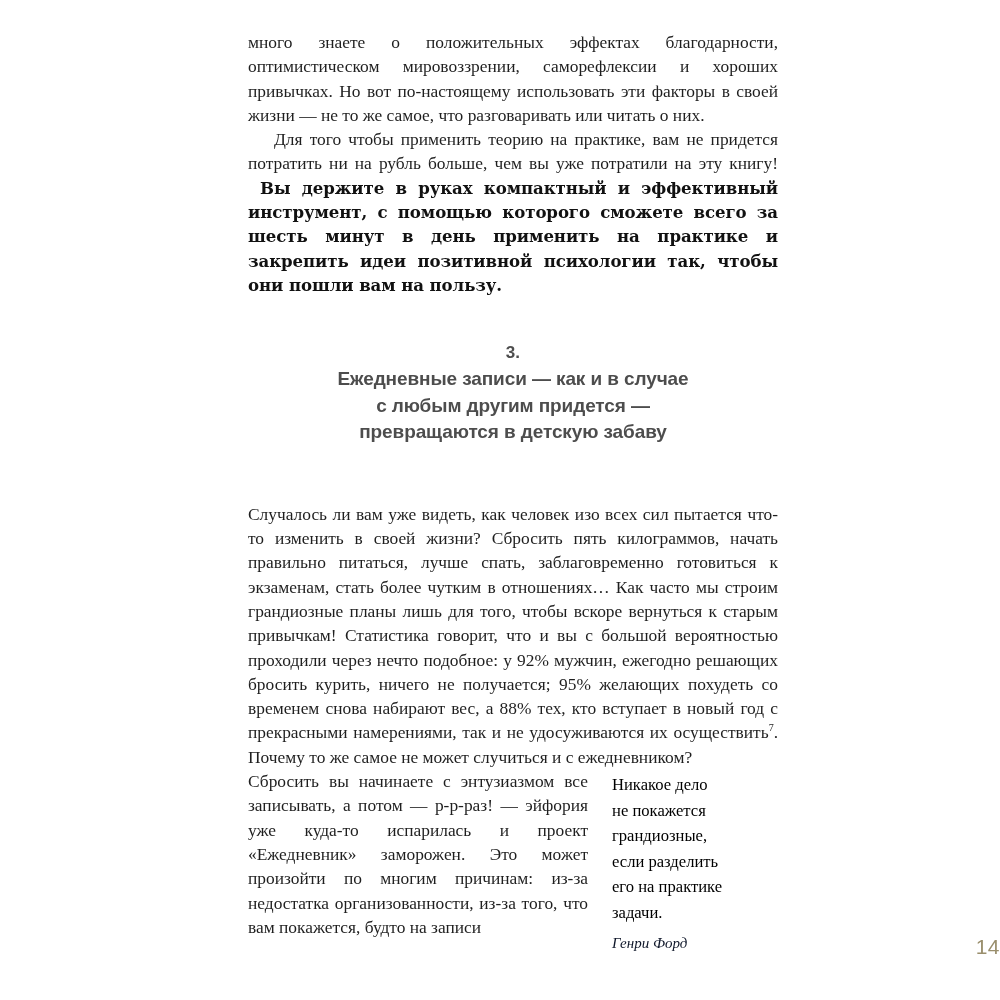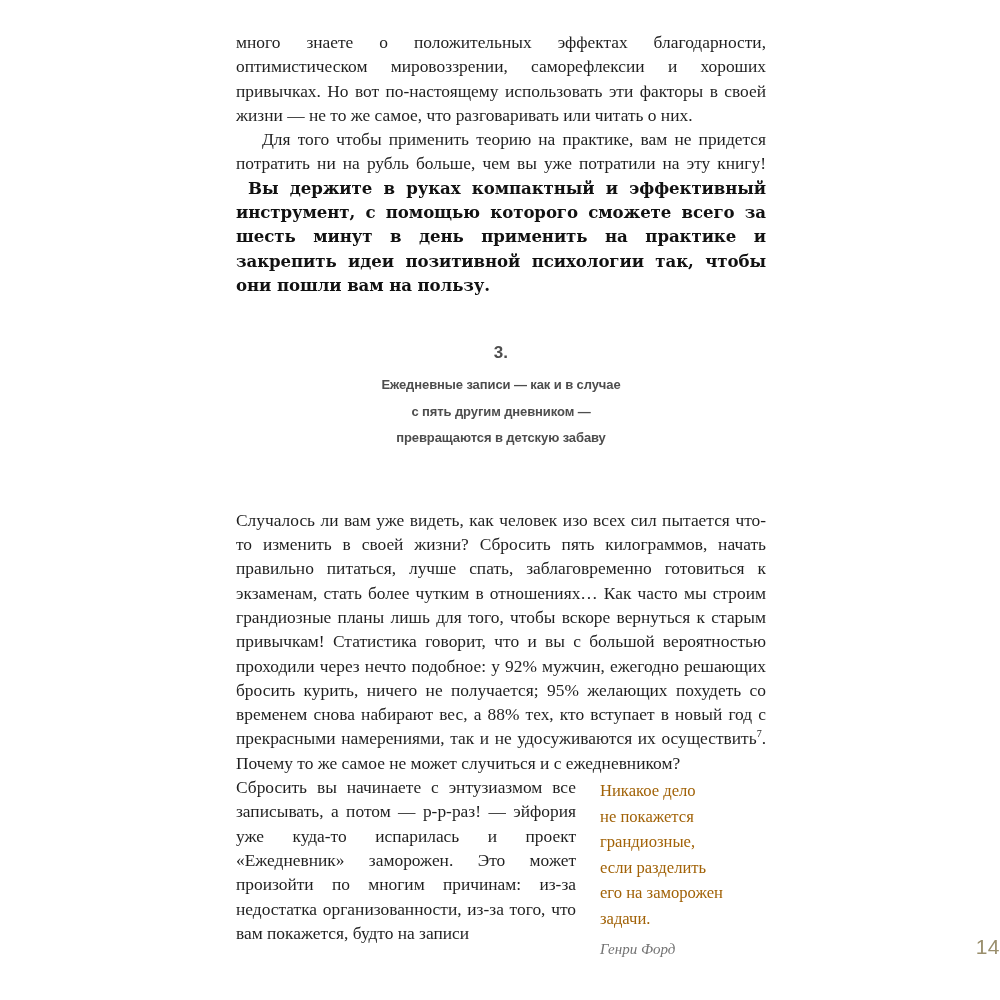--- a/index.html
+++ b/index.html
@@ -17,21 +17,21 @@
 
   .page {
     position: relative;
     width: 1000px;
     height: 1000px;
     box-sizing: border-box;
   }
 
   .content {
     position: absolute;
-    left: 236px;
+    left: 248px;
     top: 30px;
     width: 530px;
   }
 
   
   .para {
     font-family: "Liberation Serif", "DejaVu Serif", serif;
     font-size: 17.4px;
     line-height: 24.3px;
     text-align: justify;
@@ -68,25 +68,25 @@
     font-family: "Liberation Sans", "DejaVu Sans", sans-serif;
     color: #4d4d4d;
   }
   .heading-num {
     font-size: 17px;
     font-weight: 700;
     line-height: 24px;
     letter-spacing: 0.2px;
   }
   .heading-title {
-    font-size: 13px;
+    font-size: 19px;
     font-weight: 700;
     line-height: 26.5px;
     letter-spacing: -0.1px;
-    margin-top: 7px;
+    margin-top: 1px;
   }
   .heading-title .hline { display: block; }
 
   
   .after-heading { margin-top: 56px; }
 
   
   .columns {
     position: relative;
     margin-top: 0;
@@ -100,30 +100,30 @@
   .pullquote {
     position: absolute;
     left: 364px;
     top: 3px;
     width: 170px;
   }
   .pq-text {
     font-family: "Liberation Serif", "DejaVu Serif", serif;
     font-size: 16.6px;
     line-height: 25.5px;
-    color: #a16207;
+    color: #000000;
     margin: 0;
   }
   .pq-text .qline { display: block; }
   .pq-author {
     font-family: "Liberation Serif", "DejaVu Serif", serif;
     font-style: italic;
     font-size: 15px;
     line-height: 22px;
-    color: #737373;
+    color: #0f172a;
     margin-top: 7px;
   }
 
   
   .folio {
     position: absolute;
     left: 0;
     right: 0;
     top: 935px;
     text-align: right;
@@ -140,39 +140,39 @@
   <div class="content">
 
     <p class="para first-cont">много знаете о положительных эффектах благодарности, оптимистическом мировоззрении, саморефлексии и хороших привычках. Но вот по-настоящему использовать эти факторы в своей жизни — не то же самое, что разговаривать или читать о них.</p>
 
     <p class="para indent"><span>Для того чтобы применить теорию на практике, вам не придется потратить ни на рубль больше, чем вы уже потратили на эту книгу! </span><span class="bold-run">Вы держите в руках компактный и эффективный инструмент, с помощью которого сможете всего за шесть минут в день применить на практике и закрепить идеи позитивной психологии так, чтобы они пошли вам на пользу.</span></p>
 
     <div class="heading-block">
       <div class="heading-num">3.</div>
       <div class="heading-title">
         <span class="hline">Ежедневные записи — как и в случае</span>
-        <span class="hline">с пять другим дневником —</span>
+        <span class="hline">с любым другим придется —</span>
         <span class="hline">превращаются в детскую забаву</span>
       </div>
     </div>
 
     <p class="para after-heading"><span>Случалось ли вам уже видеть, как человек изо всех сил пытается что-то изменить в своей жизни? Сбросить пять килограммов, начать правильно питаться, лучше спать, заблаговременно готовиться к экзаменам, стать более чутким в отношениях… Как часто мы строим грандиозные планы лишь для того, чтобы вскоре вернуться к старым привычкам! Статистика говорит, что и вы с большой вероятностью проходили через нечто подобное: у 92% мужчин, ежегодно решающих бросить курить, ничего не получается; 95% желающих похудеть со временем снова набирают вес, а 88% тех, кто вступает в новый год с прекрасными намерениями, так и не удосуживаются их осуществить</span><sup class="fn">7</sup><span>. Почему то же самое не может случиться и с ежедневником?</span></p>
 
     <div class="columns">
       <div class="col-left">
         <p class="para">Сбросить вы начинаете с энтузиазмом все записывать, а потом — р-р-раз! — эйфория уже куда-то испарилась и проект «Ежедневник» заморожен. Это может произойти по многим причинам: из-за недостатка организованности, из-за того, что вам покажется, будто на записи</p>
       </div>
 
       <div class="pullquote">
         <div class="pq-text">
           <span class="qline">Никакое дело</span>
           <span class="qline">не покажется</span>
           <span class="qline">грандиозные,</span>
           <span class="qline">если разделить</span>
-          <span class="qline">его на заморожен</span>
+          <span class="qline">его на практике</span>
           <span class="qline">задачи.</span>
         </div>
         <div class="pq-author">Генри Форд</div>
       </div>
     </div>
 
   </div>
 
   <div class="folio">14</div>
 </div>

